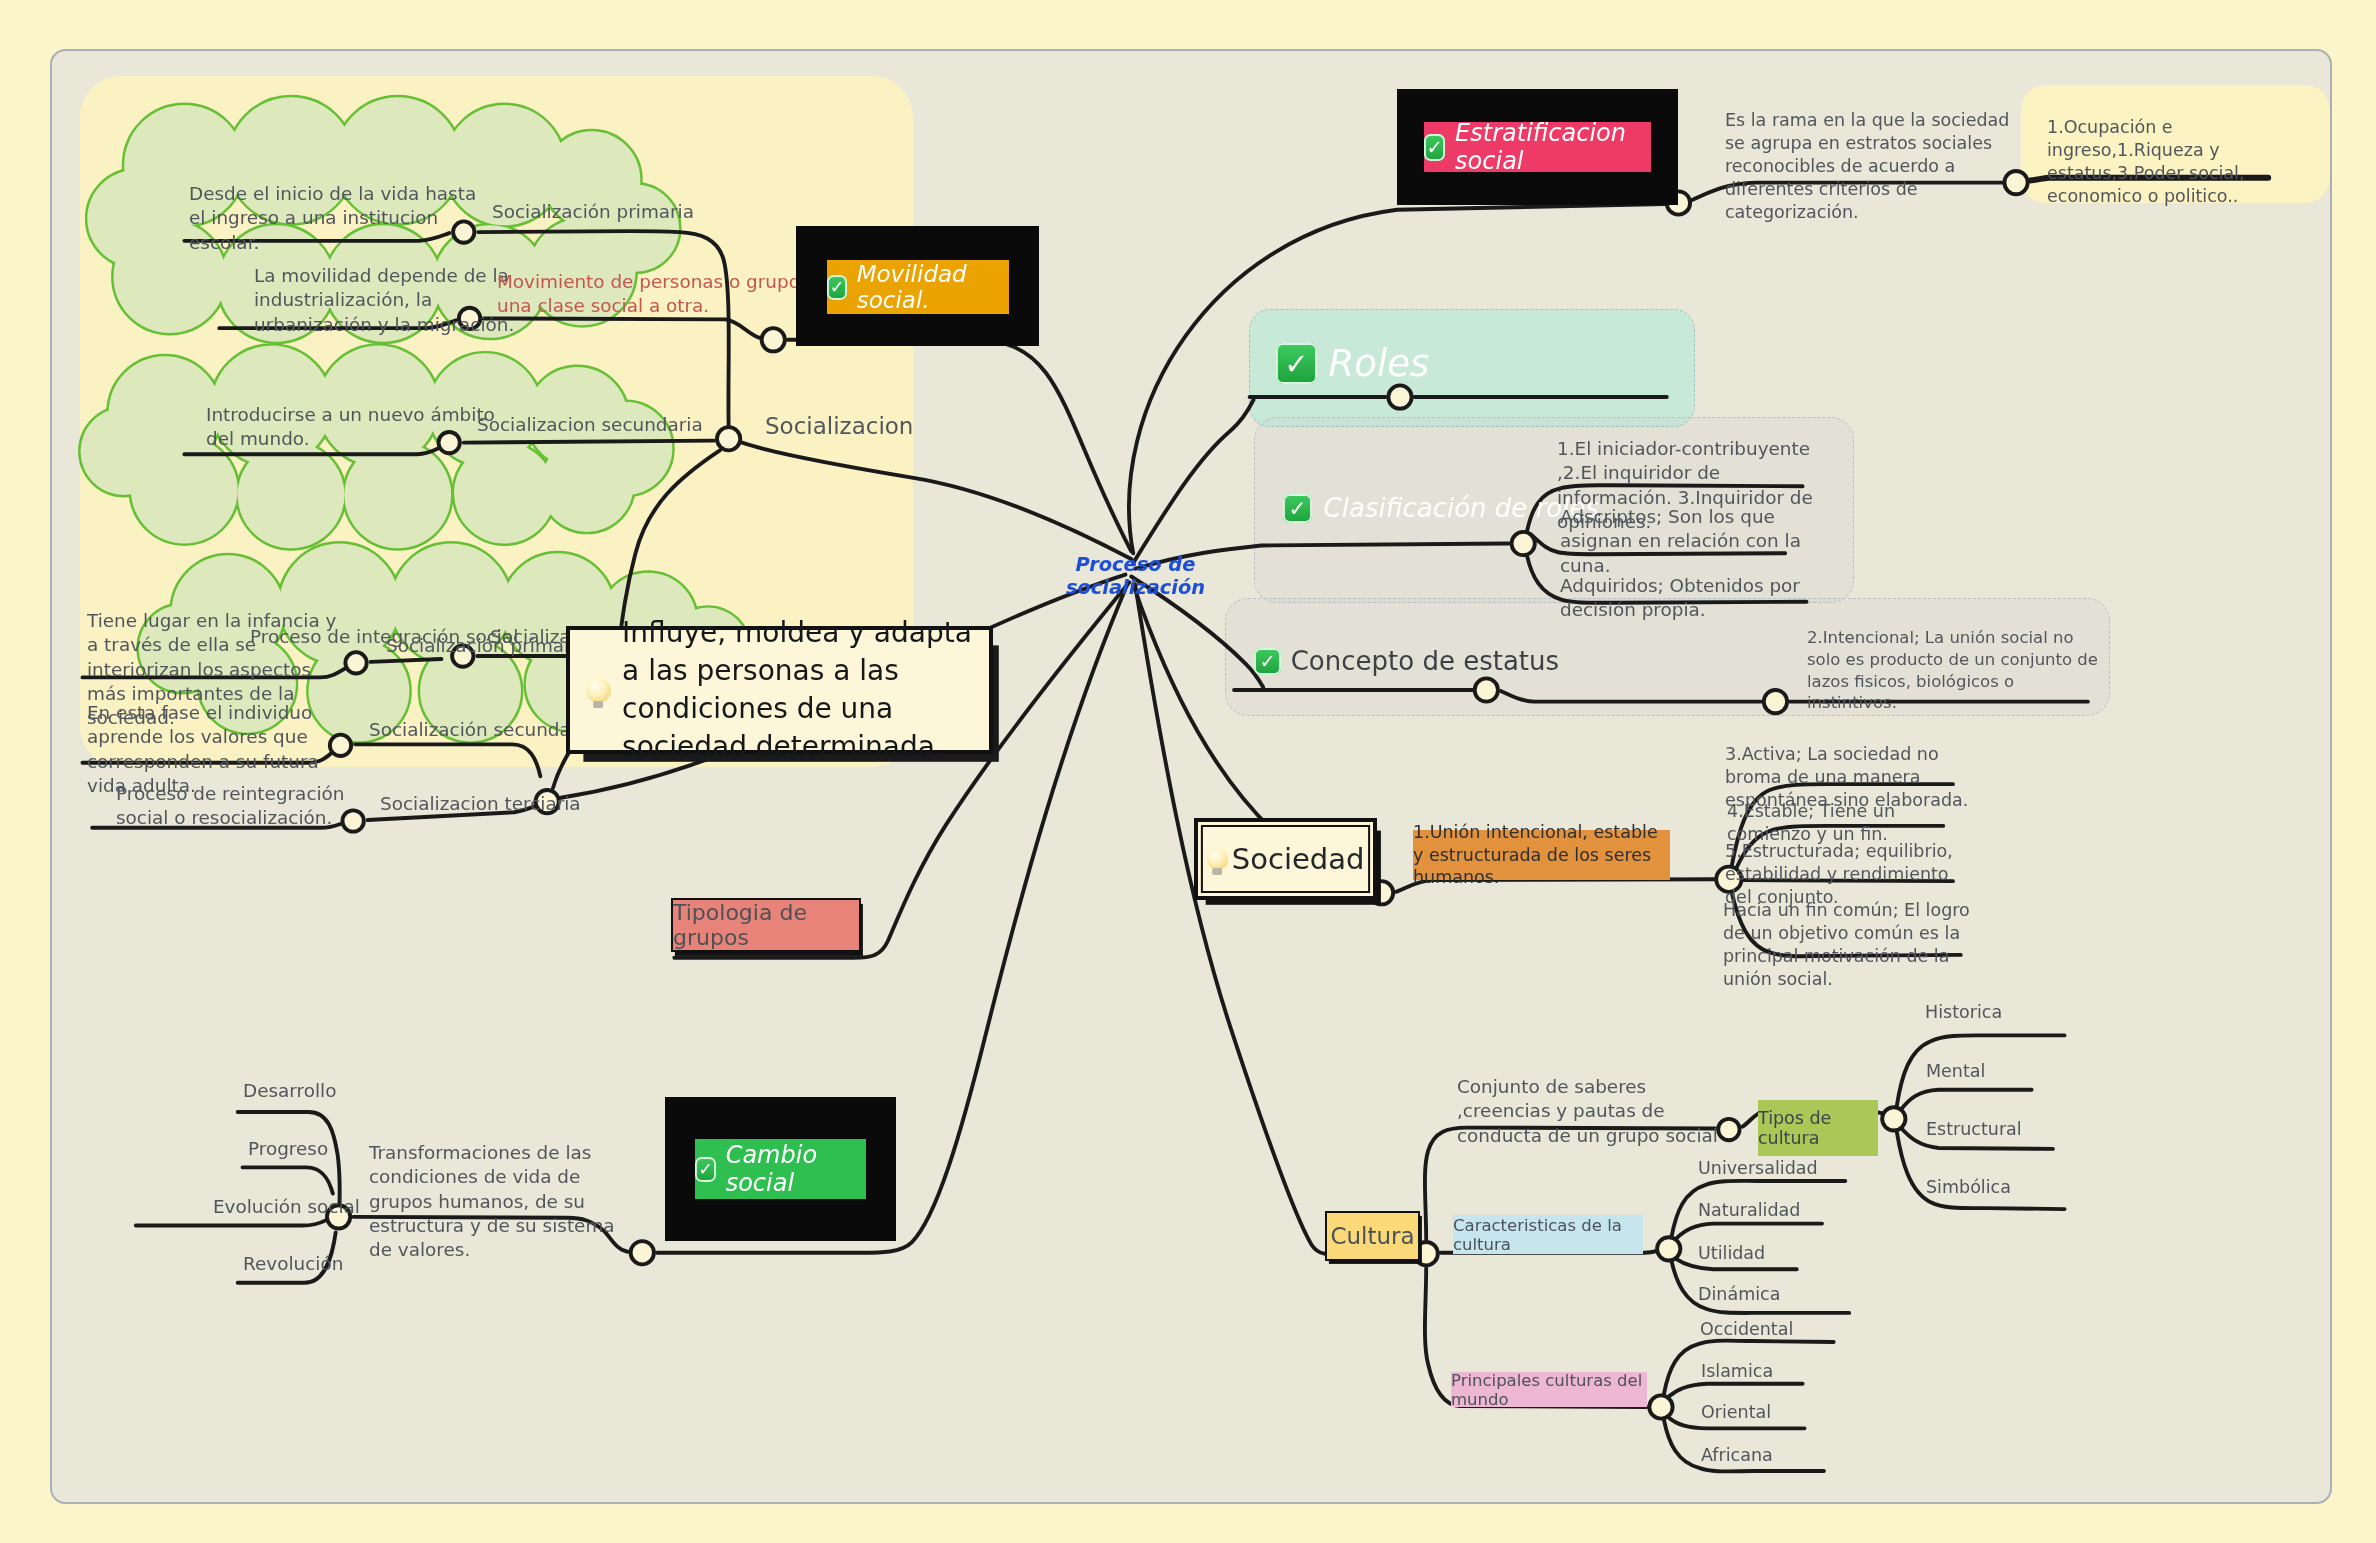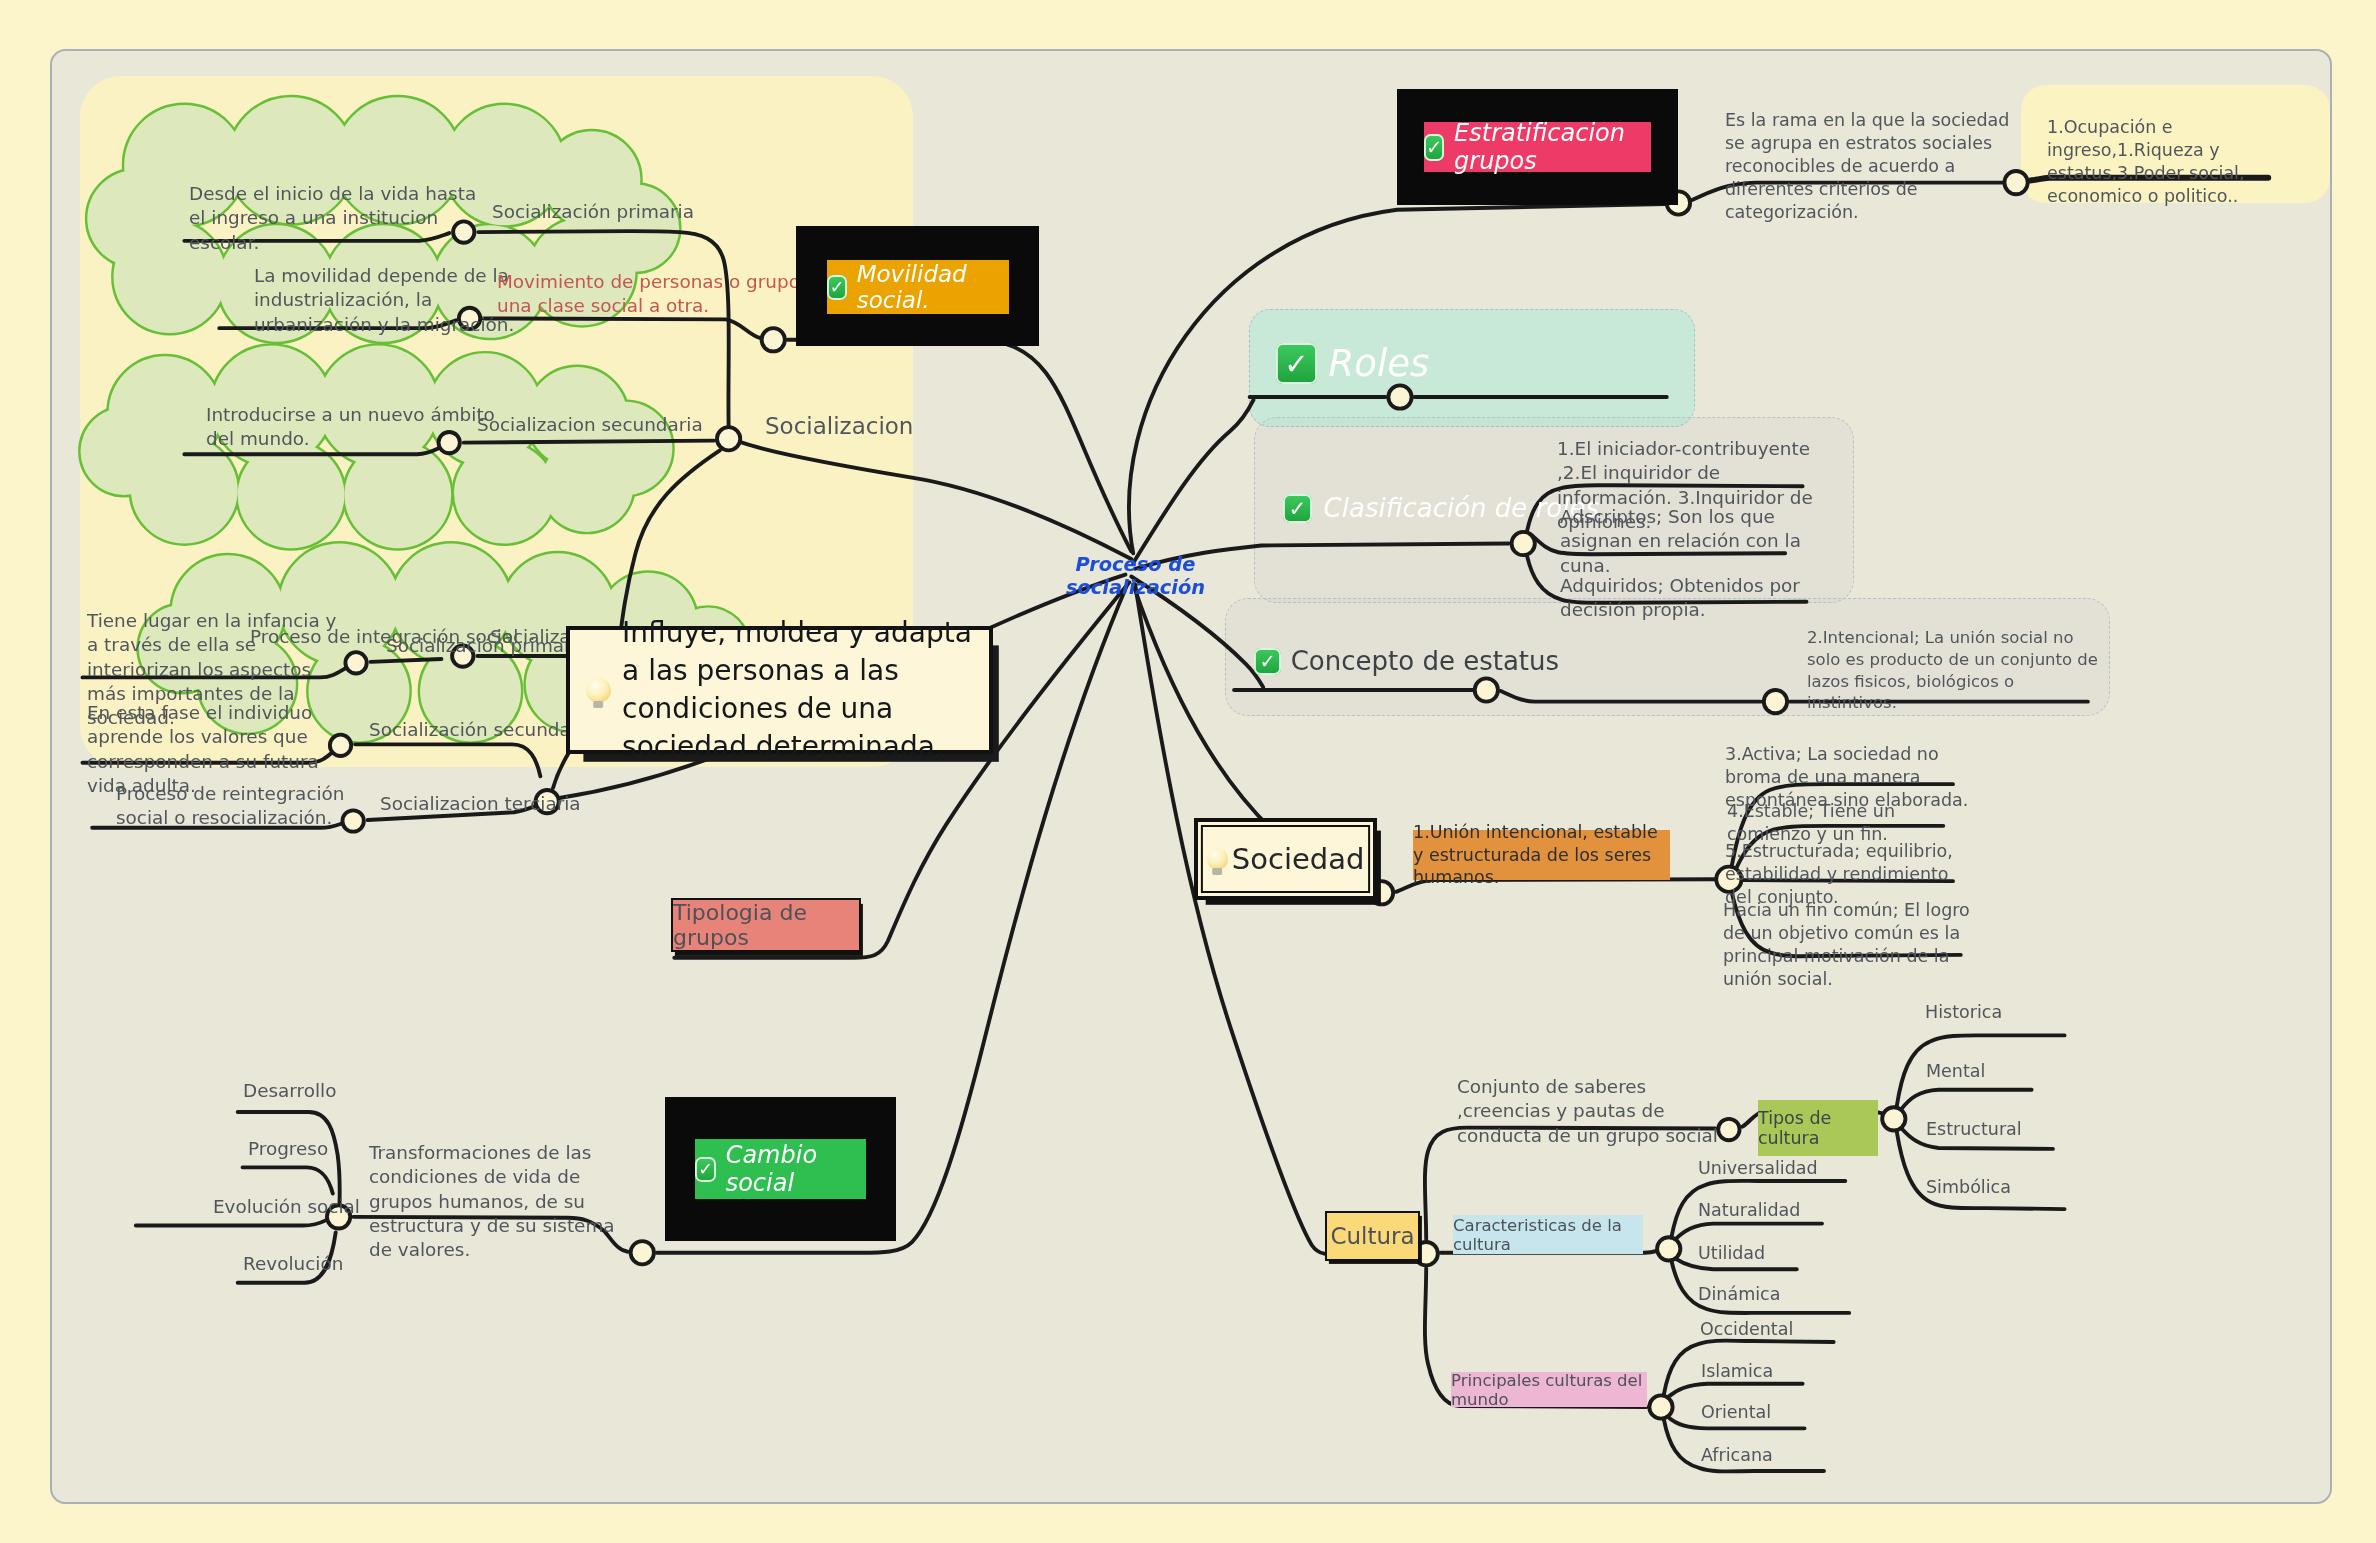--- a/index.html
+++ b/index.html
@@ -207,21 +207,21 @@
   <div class="notebox">
     <span class="bulb" style="width:25px;height:25px;margin-right:11.6px;flex:none;"></span>
     <span class="notetext">Influye, moldea y adapta a las personas a las condiciones de una sociedad determinada.</span>
   </div>
 
   <div class="center-label">Proceso de socialización</div>
 
   <div class="blackbox" style="left:1397px;top:89px;width:281px;height:116px;">
     <div class="innerlabel" style="left:27px;top:33px;width:227px;height:50px;background:var(--c-pink,#ee3a66);font-size:24px;">
       <span class="chk" style="width:27px;height:27px;font-size:19.4px;">✓</span>
-      <span>Estratificacion grupos</span>
+      <span>Estratificacion social</span>
     </div>
   </div>
   <div class="txt" style="left:1725px;top:109px;width:301px;font-size:17.5px;">Es la rama en la que la sociedad se agrupa en estratos sociales reconocibles de acuerdo a diferentes criterios de categorización.</div>
   <div class="txt" style="left:2047px;top:116px;width:233px;font-size:17.5px;">1.Ocupación e ingreso,1.Riqueza y estatus,3.Poder social, economico o politico..</div>
 
   <div class="blackbox" style="left:796px;top:226px;width:243px;height:120px;">
     <div class="innerlabel" style="left:31px;top:34px;width:182px;height:54px;background:var(--c-amber,#eba301);font-size:23px;">
       <span class="chk" style="width:25px;height:25px;font-size:17.5px;">✓</span>
       <span>Movilidad social.</span>
     </div>

